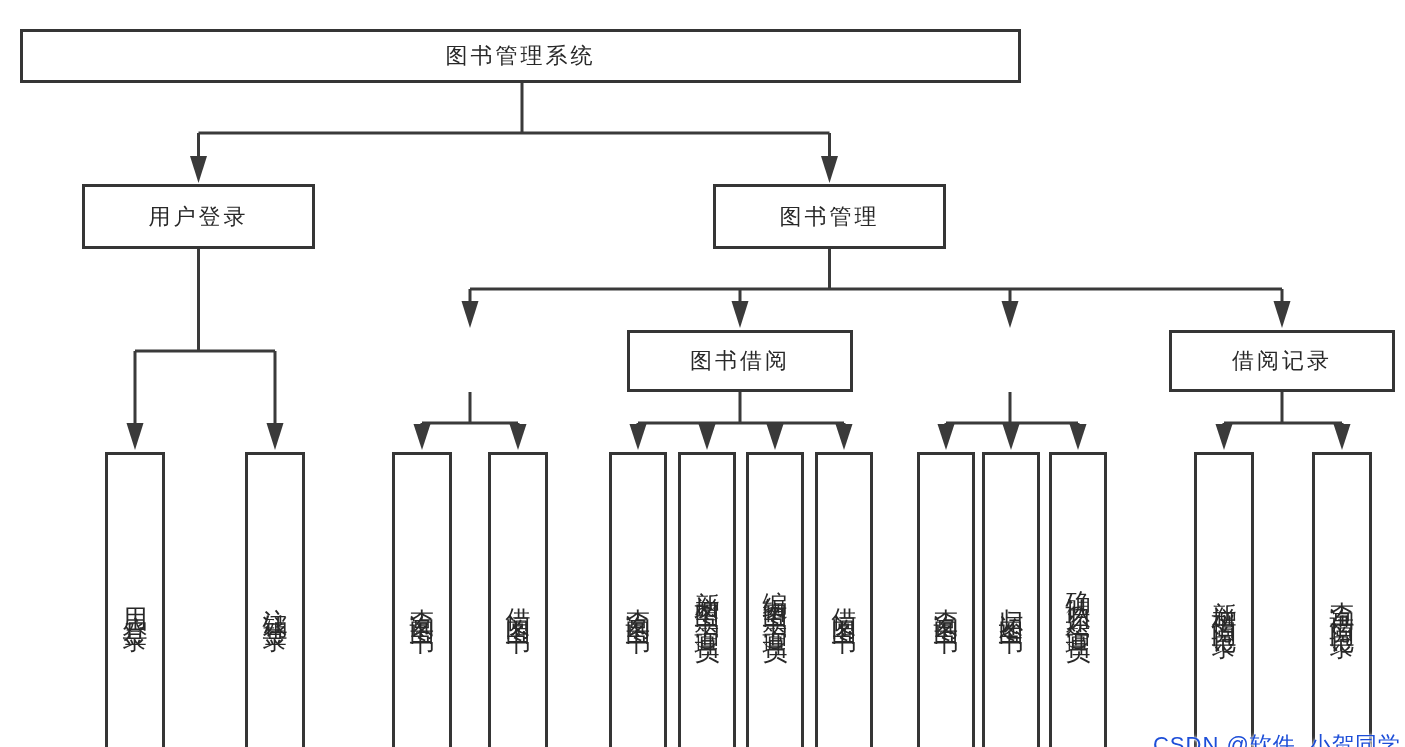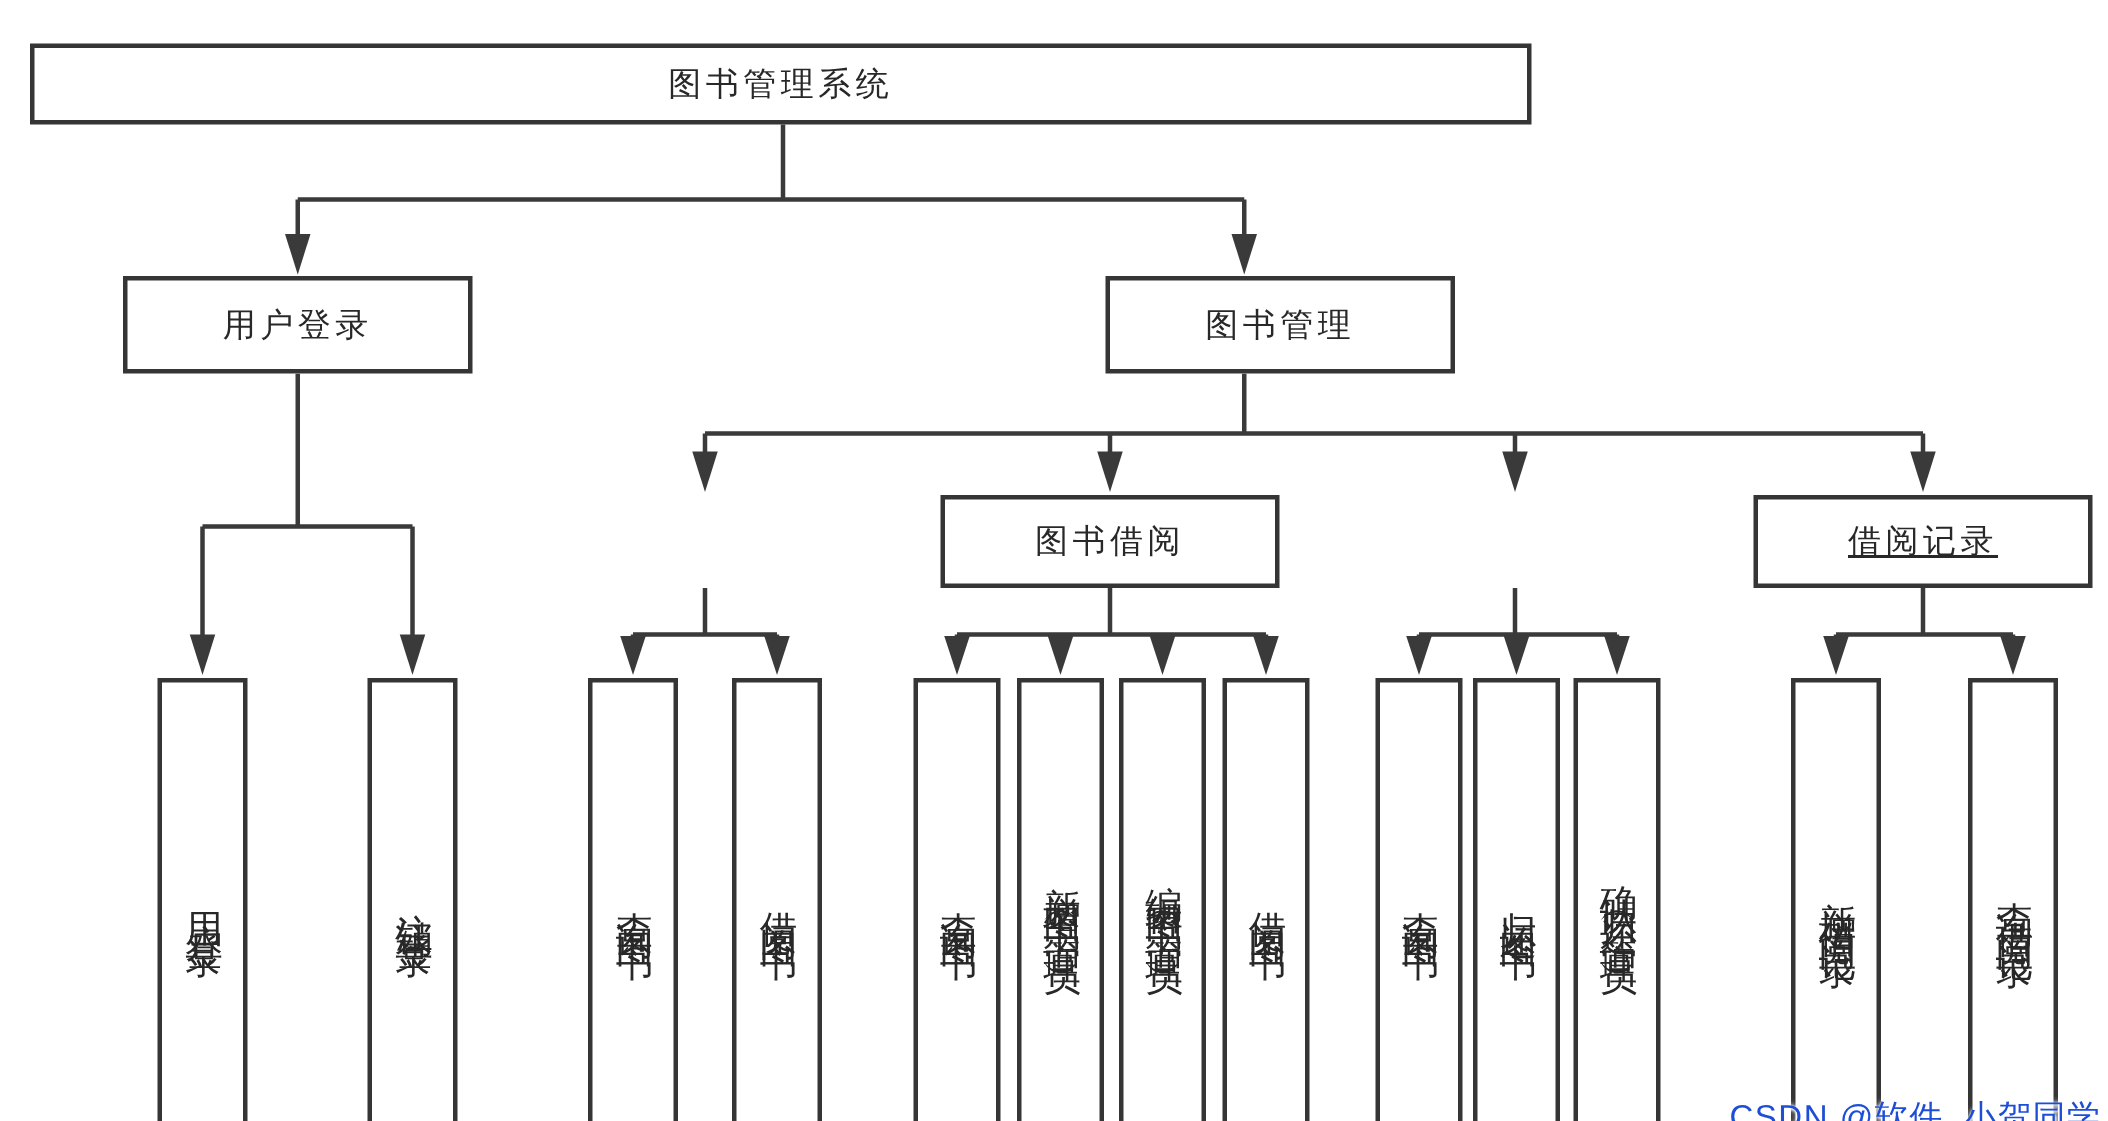--- a/index.html
+++ b/index.html
@@ -110,28 +110,28 @@
     </g>
   </svg>
 
   <div class="node" style="left:20px; top:13px; width:1001px; height:54px;">
     <span class="hlabel">图书管理系统</span>
   </div>
 
   <div class="node" style="left:82px; top:168px; width:233px; height:65px;">
     <span class="hlabel">用户登录</span>
   </div>
-  <div class="node" style="left:737px; top:168px; width:233px; height:65px;">
+  <div class="node" style="left:713px; top:168px; width:233px; height:65px;">
     <span class="hlabel">图书管理</span>
   </div>
 
   <div class="node" style="left:627px; top:314px; width:226px; height:62px;">
     <span class="hlabel">图书借阅</span>
   </div>
-  <div class="node" style="left:1169px; top:314px; width:226px; height:62px;text-decoration:underline;">
+  <div class="node" style="left:1169px; top:314px; width:226px; height:62px;">
     <span class="hlabel">借阅记录</span>
   </div>
 
   <div class="node leaf" style="left:105px; top:436px; width:60px; height:300px;">
     <span class="vlabel">用户登录</span>
   </div>
   <div class="node leaf" style="left:245px; top:436px; width:60px; height:300px;">
     <span class="vlabel">注销登录</span>
   </div>
 

